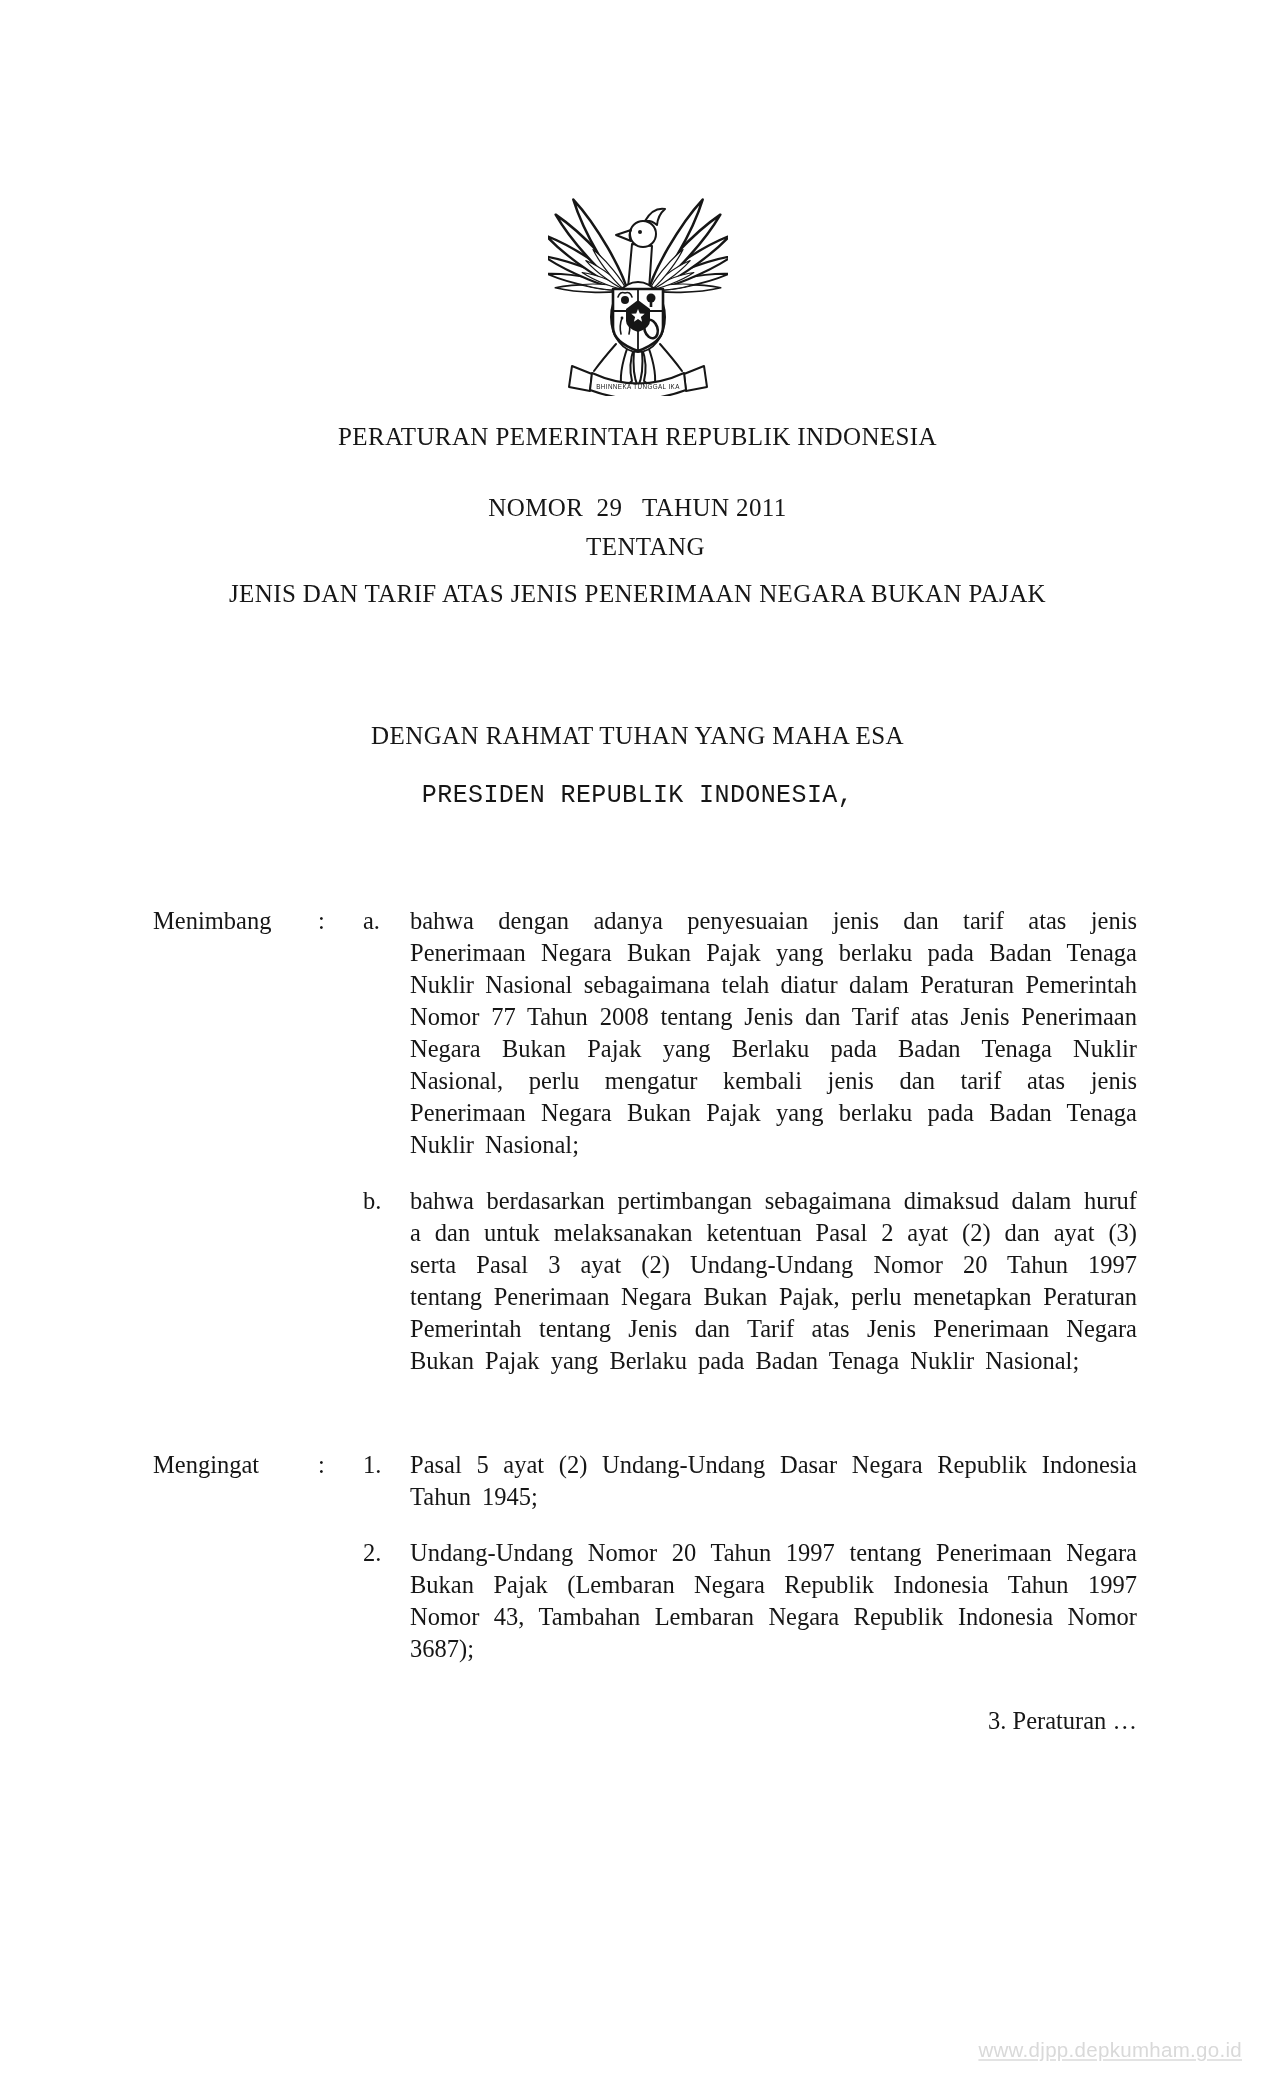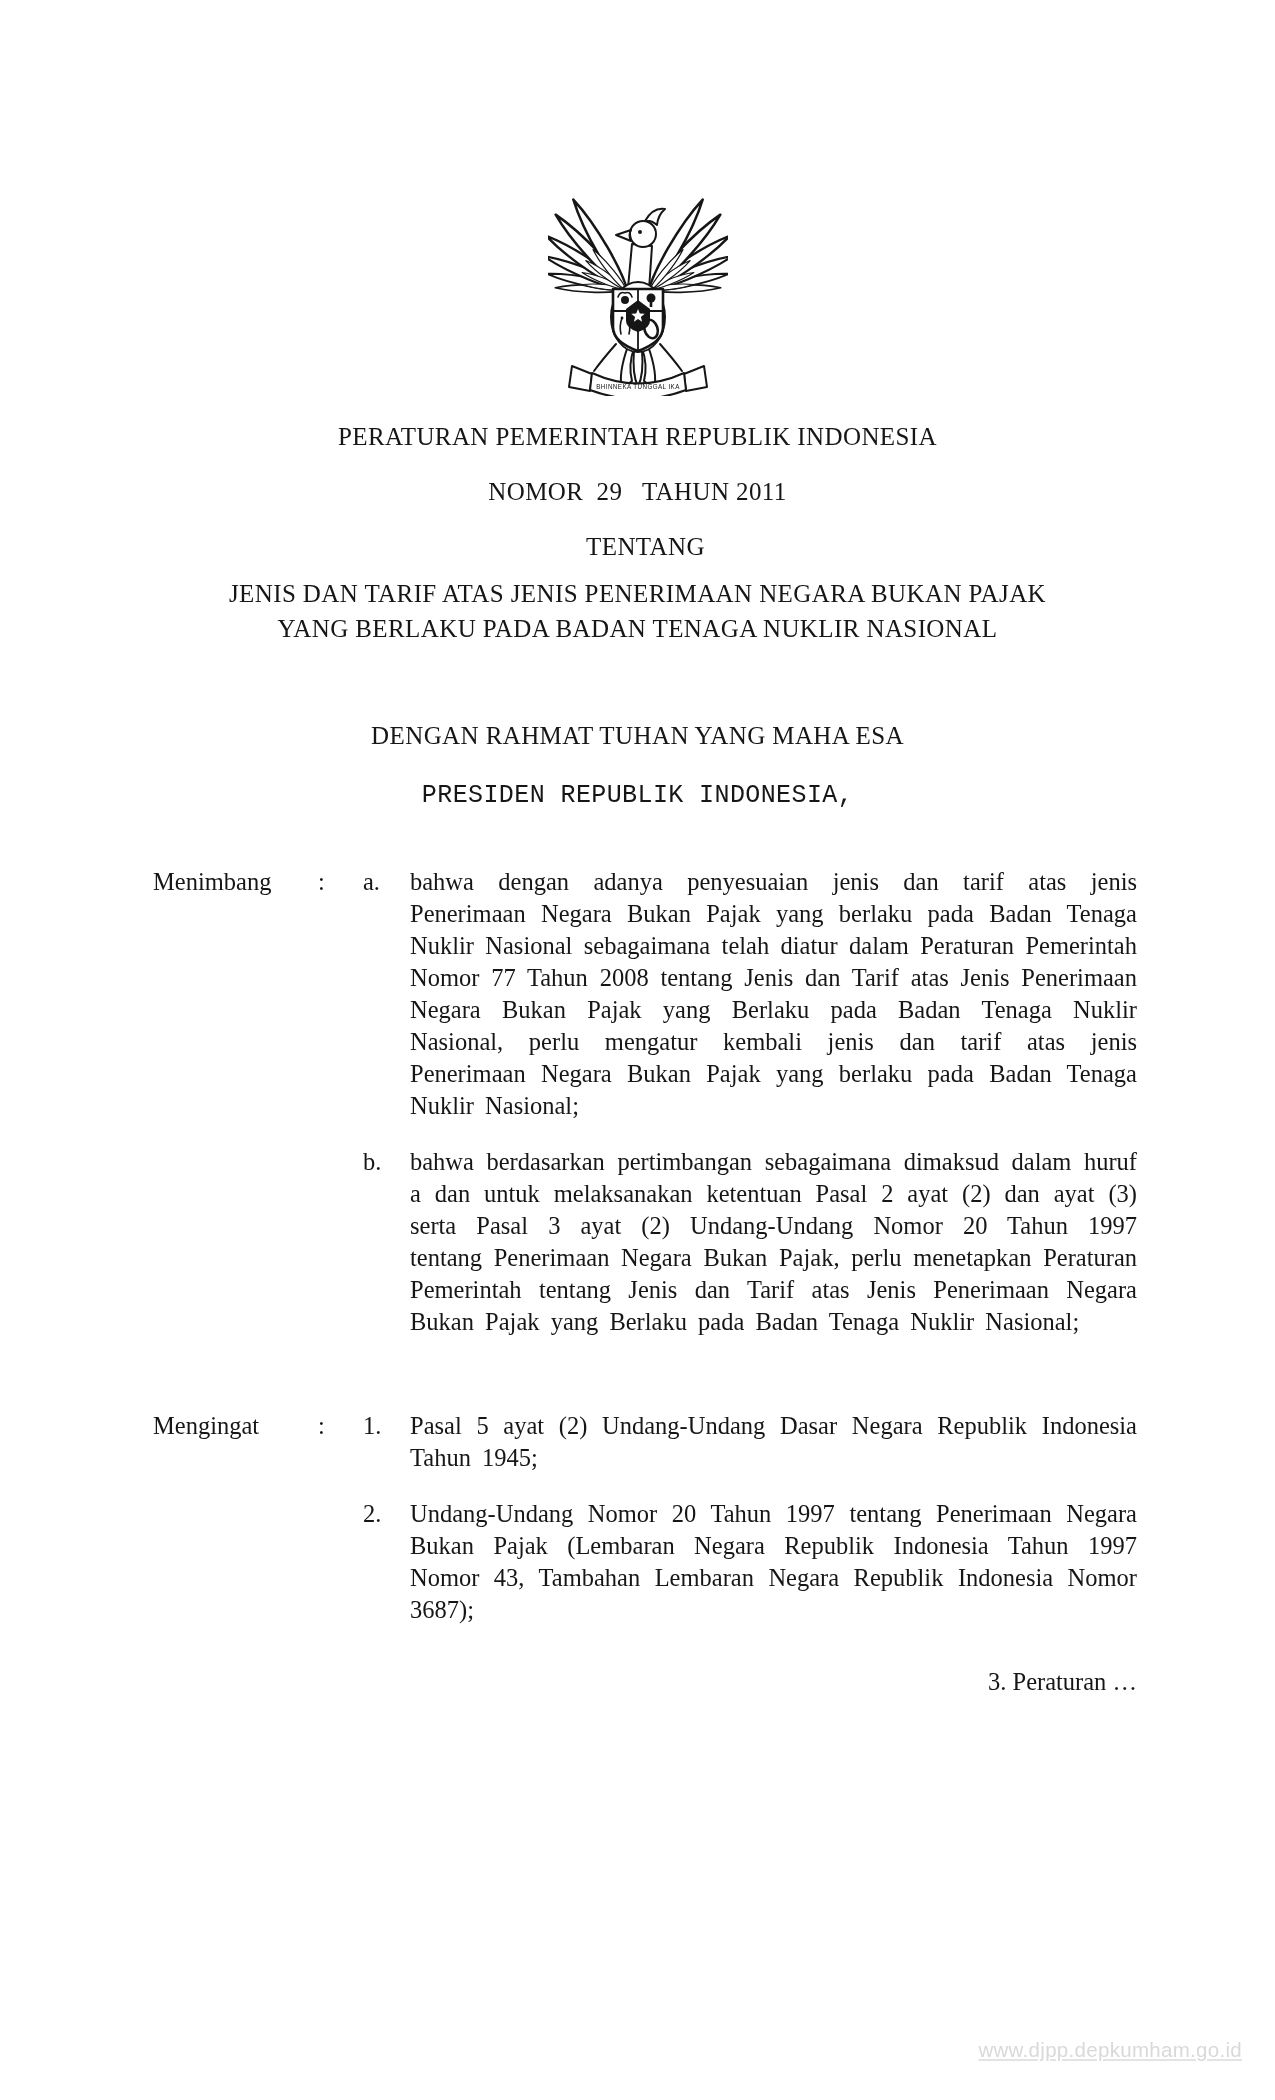--- a/index.html
+++ b/index.html
@@ -29,31 +29,31 @@
   .h-line {
     position: absolute;
     left: 0; right: 0;
     text-align: center;
     font-size: 25px;
     line-height: 35px;
     letter-spacing: 0.4px;
     white-space: nowrap;
   }
   .t1  { top: 419px; }
-  .t2  { top: 474px; white-space: pre; text-align: center; }
+  .t2  { top: 490px; white-space: pre; text-align: center; }
   .t3  { top: 529px; padding-left: 16px; }
   .t4  { top: 576px; }
   .t4b { top: 611px; }
   .t5  { top: 698px; margin-top: 20px; }
   .t6  { top: 778px; font-family: Liberation Mono, monospace; }
 
   
   .body-block {
     position: absolute;
-    top: 866px;
+    top: 905px;
     left: 153px;
     width: 984px;
     font-size: 24.5px;
     line-height: 32px;
   }
   .row {
     display: grid;
     grid-template-columns: 165px 45px 47px 1fr;
   }
   .cell { min-height: 32px; }
@@ -155,21 +155,20 @@
         <path d="M44,183 Q90,204 136,183 L138,200 Q90,218 42,200 Z"></path>
       </g>
       <text x="90" y="198.5" text-anchor="middle" fill="#161616" style="font-family:'Liberation Sans',sans-serif;font-size:6.3px;letter-spacing:0.4px;">BHINNEKA TUNGGAL IKA</text>
     </svg>
   </div>
 
   <div class="h-line t1">PERATURAN PEMERINTAH REPUBLIK INDONESIA</div>
   <div class="h-line t2">NOMOR  29   TAHUN 2011</div>
   <div class="h-line t3">TENTANG</div>
   <div class="h-line t4">JENIS DAN TARIF ATAS JENIS PENERIMAAN NEGARA BUKAN PAJAK</div>
-  <div class="h-line t4b">YANG BERLAKU PADA BADAN TENAGA NUKLIR NASIONAL</div>
   <div class="h-line t5">DENGAN RAHMAT TUHAN YANG MAHA ESA</div>
   <div class="h-line t6">PRESIDEN REPUBLIK INDONESIA,</div>
 
   <div class="body-block">
 
     <div class="section menimbang">
       <div class="row">
         <div class="cell label">Menimbang</div>
         <div class="cell colon">:</div>
         <div class="cell marker">a.</div>

